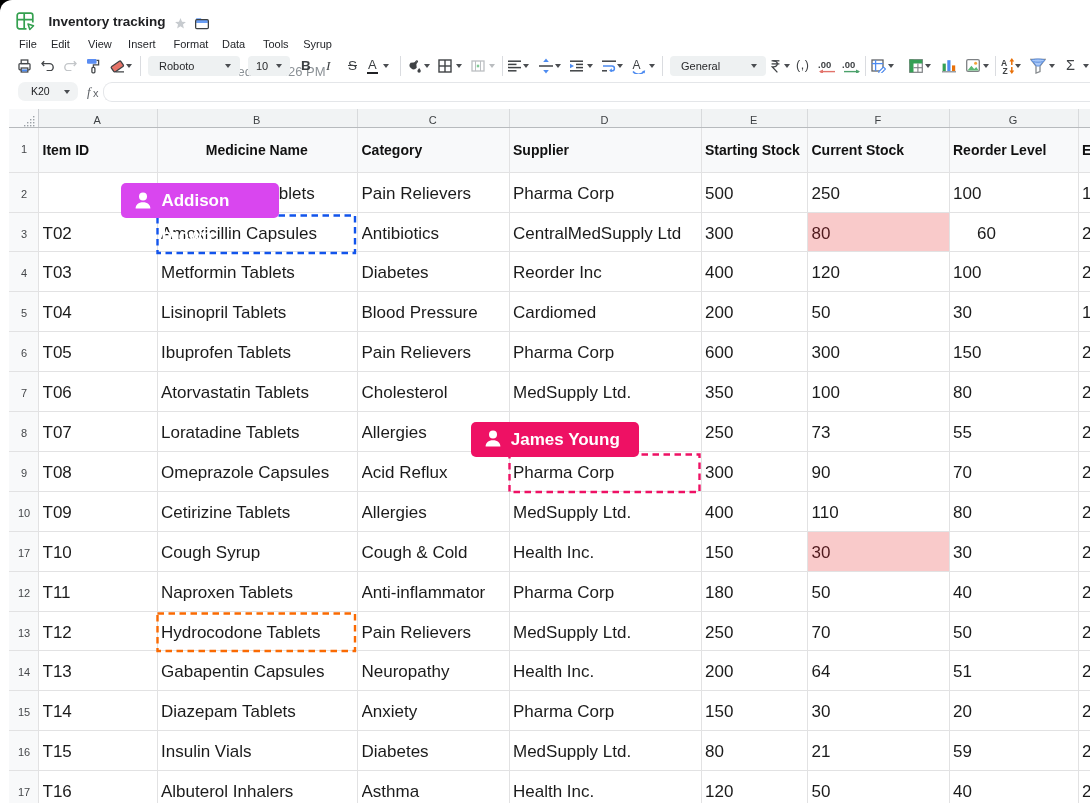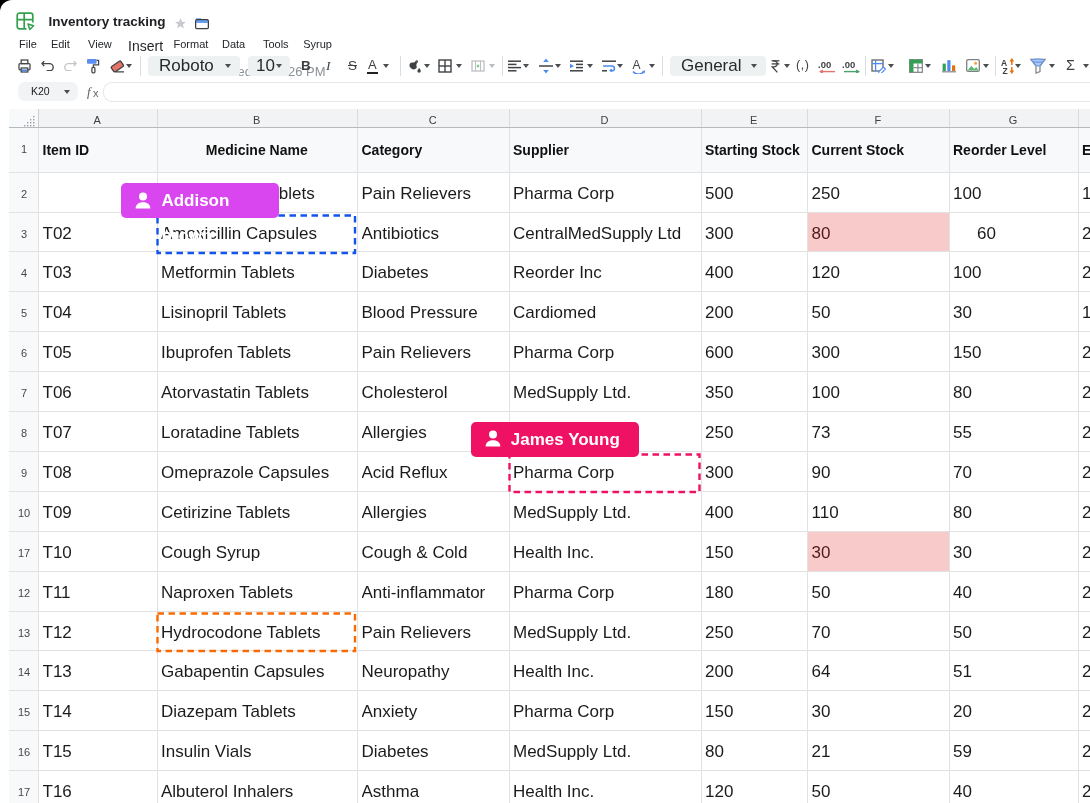--- a/index.html
+++ b/index.html
@@ -3,21 +3,21 @@
 <style>
 html,body{margin:0;padding:0;background:#000;}
 *{box-sizing:border-box;}
 #page{position:relative;width:1090px;height:803px;background:#fff;overflow:hidden;
  border-top-left-radius:12px;font-family:"Liberation Sans",sans-serif;}
 .abs{position:absolute;}
 .ic{position:absolute;}
 .chev{position:absolute;width:0;height:0;border-left:3.5px solid transparent;border-right:3.5px solid transparent;border-top:4px solid #4a4d51;}
 .chev.gray{border-top-color:#b9bcbf;}
 .sep{position:absolute;top:56px;height:20px;width:1px;background:#dadce0;}
-.tbox{position:absolute;top:56px;height:20px;background:#eef1f2;border-radius:4px;color:#28292b;font-size:17px;line-height:20px;}
+.tbox{position:absolute;top:56px;height:20px;background:#eef1f2;border-radius:4px;color:#28292b;font-size:11px;line-height:20px;}
 .cell{position:absolute;white-space:nowrap;overflow:hidden;color:#1b1b1b;font-size:17px;line-height:44.5px;}
 .hrow{font-weight:bold;font-size:14px;color:#111;line-height:45.4px;}
 .num{position:absolute;color:#45474a;font-size:11px;text-align:center;line-height:44px;}
 .collet{position:absolute;color:#3e4144;font-size:11px;text-align:center;top:109px;height:19.2px;line-height:22px;}
 .vline{position:absolute;width:1px;background:#e2e2e3;}
 .hline{position:absolute;height:1px;background:#e2e2e3;}
 .badge{position:absolute;border-radius:5px;color:#fff;font-weight:bold;font-size:17px;z-index:30;}
 .badge .btxt{position:absolute;top:0;line-height:35px;}
 .dash{position:absolute;z-index:20;}
 </style></head><body>
@@ -35,21 +35,21 @@
       <path fill="#c7cbcf" d="M12 17.3l6.2 3.7-1.6-7L22 9.2l-7.2-.6L12 2 9.2 8.6 2 9.2 7.4 14l-1.6 7z"></path>
     </svg>
 <svg class="abs" style="left:194.5px;top:16.5px" width="14" height="13" viewBox="0 0 24 22">
 <path d="M2 2 h8 l2.5 3 H22 v5 H2 Z" fill="#6a9ef5"></path>
 <rect x="1.1" y="4.5" width="21.8" height="15.4" rx="2" fill="none" stroke="#3c4043" stroke-width="2.2"></rect>
 </svg>
 <div class="abs" style="left:215px;top:17px;font-size:13px;color:#8b9196;margin-top:47px;">Saved at 12:26 PM</div>
 <div class="abs" style="left:19.1px;top:37.5px;font-size:11px;color:#24262a;">File</div>
 <div class="abs" style="left:50.9px;top:37.5px;font-size:11px;color:#24262a;">Edit</div>
 <div class="abs" style="left:88.1px;top:37.5px;font-size:11px;color:#24262a;">View</div>
-<div class="abs" style="left:128.1px;top:37.5px;font-size:14px;color:#24262a;">Insert</div>
+<div class="abs" style="left:128.1px;top:37.5px;font-size:11px;color:#24262a;">Insert</div>
 <div class="abs" style="left:173.5px;top:37.5px;font-size:11px;color:#24262a;">Format</div>
 <div class="abs" style="left:222.0px;top:37.5px;font-size:11px;color:#24262a;">Data</div>
 <div class="abs" style="left:262.9px;top:37.5px;font-size:11px;color:#24262a;">Tools</div>
 <div class="abs" style="left:303.2px;top:37.5px;font-size:11px;color:#24262a;">Syrup</div>
 <svg class="ic" style="left:18px;top:59px" width="13" height="14" viewBox="0 0 13 14">
       <rect x="1" y="4.6" width="11" height="6.2" rx="1" fill="none" stroke="#45484b" stroke-width="1.3"></rect>
 <rect x="3.2" y="1" width="6.6" height="3.6" fill="none" stroke="#45484b" stroke-width="1.3"></rect>
 <rect x="3.2" y="9" width="6.6" height="4" fill="#fff" stroke="#45484b" stroke-width="1.3"></rect>
 <rect x="4" y="10.4" width="5" height="2" fill="#4d8bf0"></rect>
     </svg>

